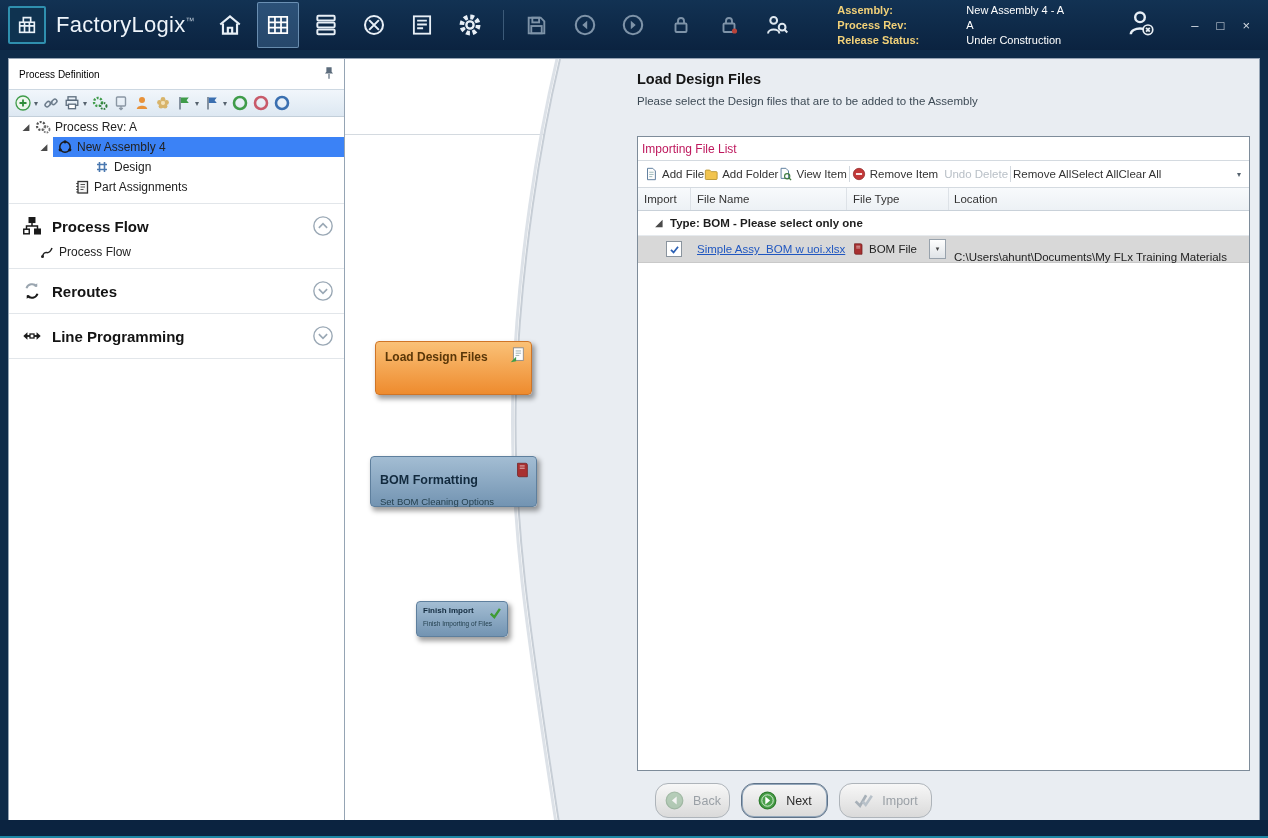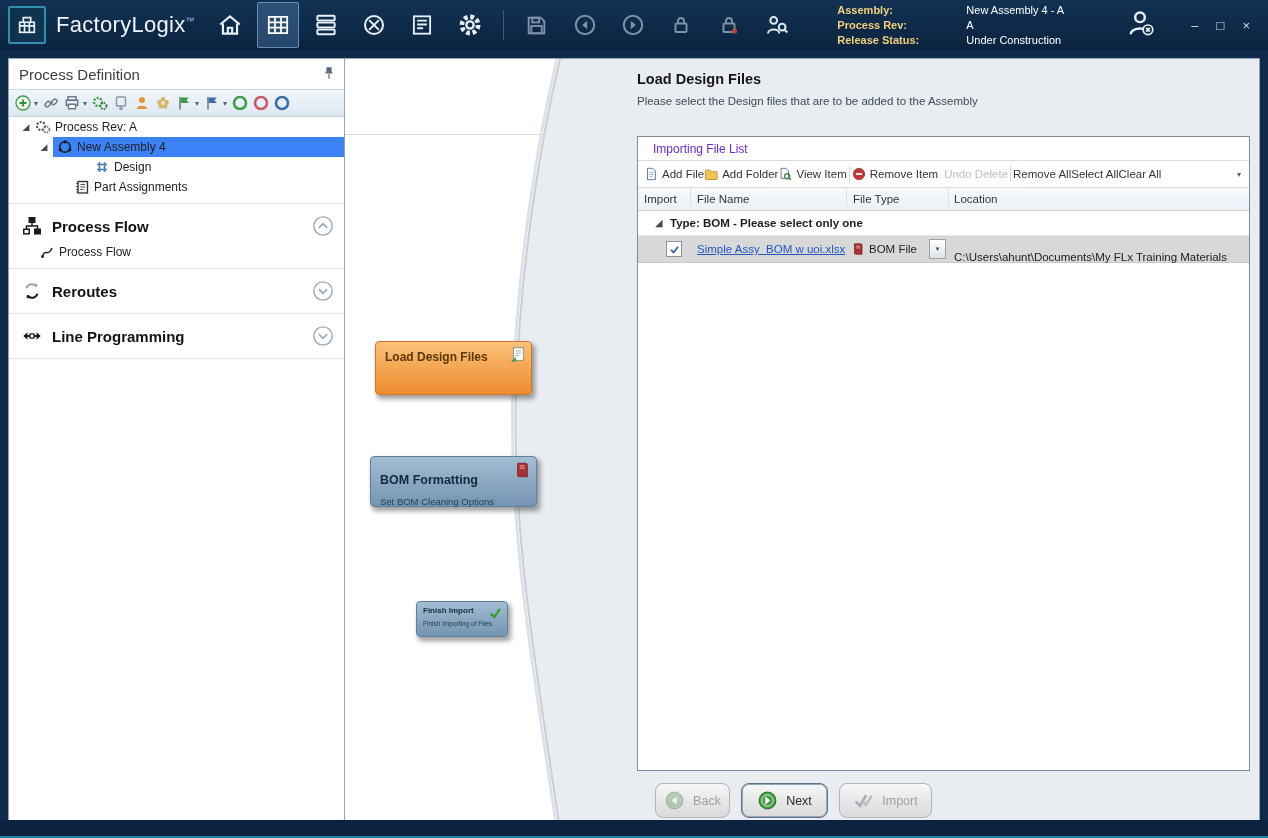--- a/index.html
+++ b/index.html
@@ -19,21 +19,21 @@
   .tb-info{margin-left:auto;display:grid;grid-template-columns:auto auto;column-gap:14px;row-gap:1px;
            font-size:11px;line-height:14px;margin-right:26px;min-width:260px;}
   .tb-info .lbl{color:#f2d178;font-weight:bold;white-space:nowrap;}
   .tb-info .val{color:#ffffff;white-space:nowrap;}
   .win-controls{display:flex;gap:18px;color:#d6dde4;font-size:13px;margin:0 18px 0 8px;align-items:center;}
   .win-controls span{cursor:default;}
   .person-badge{margin-right:26px;flex:none;position:relative;}
   
   .sidebar{position:absolute;left:8px;top:58px;width:337px;height:764px;background:#ffffff;
            border:1px solid #95a4b4;box-sizing:border-box;overflow:hidden;}
-  .sb-header{height:30px;display:flex;align-items:center;padding:0 8px 0 10px;font-size:15px;color:#404040;}
+  .sb-header{height:30px;display:flex;align-items:center;padding:0 8px 0 10px;font-size:10px;color:#000000;}
   .sb-header .spacer{flex:1;}
   .sb-toolbar{height:26px;background:linear-gradient(#f1f6fb,#dde8f2);border-top:1px solid #cdd8e2;
               border-bottom:1px solid #c3cfda;display:flex;align-items:center;gap:5px;padding:0 6px;}
   .ico16{width:16px;height:16px;display:inline-block;flex:none;}
   .mini-caret{font-size:8px;color:#55626e;margin-left:-2px;}
   .section-row{display:flex;align-items:center;height:32px;padding:0 10px 0 12px;gap:9px;}
   .section-row .label{font-size:15px;font-weight:bold;color:#141414;flex:1;}
   .circle-btn{width:22px;height:22px;flex:none;}
   .tree-row{display:flex;align-items:center;height:20px;font-size:12px;color:#222;gap:4px;}
   .exp{font-size:9px;color:#4a4a4a;width:10px;text-align:center;flex:none;}
@@ -58,21 +58,21 @@
   .step2 .s-label{font-size:12.5px;color:#122a3e;}
   .step2 .s-desc{font-size:9.5px;color:#24404f;margin-top:9px;}
   .step3{left:71px;top:542px;width:92px;height:36px;background:linear-gradient(#a3bdd3,#7394b2);
          border:1px solid #5e7f9d;padding:4px 6px;}
   .step3 .s-label{font-size:8px;color:#122a3e;}
   .step3 .s-desc{font-size:6.5px;color:#24404f;margin-top:5px;}
   .step-ico{position:absolute;top:4px;right:5px;}
   
   .file-panel{position:absolute;left:292px;top:77px;width:613px;height:635px;background:#ffffff;
               border:1px solid #7e8c9a;box-sizing:border-box;display:flex;flex-direction:column;}
-  .fp-title{height:23px;display:flex;align-items:center;padding:0 15px;font-size:12px;color:#6d28d9;
+  .fp-title{height:23px;display:flex;align-items:center;padding:0 4px;font-size:12px;color:#be185d;
             border-bottom:1px solid #d4dae0;}
   .fp-toolbar{height:26px;display:flex;align-items:center;padding:0 6px;font-size:11.5px;color:#333;
               border-bottom:1px solid #d4dae0;}
   .fp-toolbar .t-item{display:flex;align-items:center;gap:4px;}
   .fp-toolbar .disabled{color:#b9c0c7;margin-left:6px;}
   .t-sep{width:1px;height:16px;background:#d2d8de;margin:0 2px;}
   .ico14{width:14px;height:14px;display:inline-block;flex:none;}
   .fp-overflow{margin-left:auto;font-size:8px;color:#55626e;padding-right:2px;}
   .fp-colhead{height:22px;display:flex;align-items:stretch;background:linear-gradient(#f8fafc,#edf1f5);
               border-bottom:1px solid #c9d1d9;font-size:11.5px;color:#333;}
@@ -85,21 +85,21 @@
   .cb{width:14px;height:14px;background:#fff;border:1px solid #8a949e;display:grid;place-items:center;margin-left:28px;}
   .filelink{color:#2057c0;text-decoration:underline;cursor:pointer;padding-left:6px;white-space:nowrap;}
   .combo{display:flex;align-items:center;gap:4px;width:100%;height:100%;padding-left:4px;box-sizing:border-box;}
   .combo .txt{color:#222;}
   .combo-dd{margin-left:auto;width:15px;height:18px;background:linear-gradient(#fefefe,#dfe3e7);
             border:1px solid #98a2ac;display:grid;place-items:center;font-size:7px;color:#444;margin-right:3px;}
   .loc-text{color:#222;white-space:nowrap;overflow:hidden;margin-top:16px;}
   .fp-body-rest{flex:1;background:#fff;}
   
   .btn{position:absolute;top:724px;height:35px;display:flex;align-items:center;justify-content:center;gap:8px;
-       background:linear-gradient(#f7f7f7,#dadada);border:1px solid #aeb4ba;border-radius:8px;
+       background:linear-gradient(#f7f7f7,#dadada);border:1px solid #aeb4ba;border-radius:13px;
        font-size:12.5px;box-sizing:border-box;}
   .btn .txt-dis{color:#9aa0a6;}
   .btn .txt-en{color:#2b2b2b;}
   .btn-back{left:310px;width:75px;}
   .btn-next{left:396px;width:87px;border:1px solid #5f7389;box-shadow:inset 0 0 0 1px #93a7bb;}
   .btn-import{left:494px;width:93px;}
   .ico21{width:21px;height:21px;flex:none;}
   
   .bottombar{position:absolute;left:0;right:0;bottom:0;height:16px;background:#0b2340;}
 </style>

